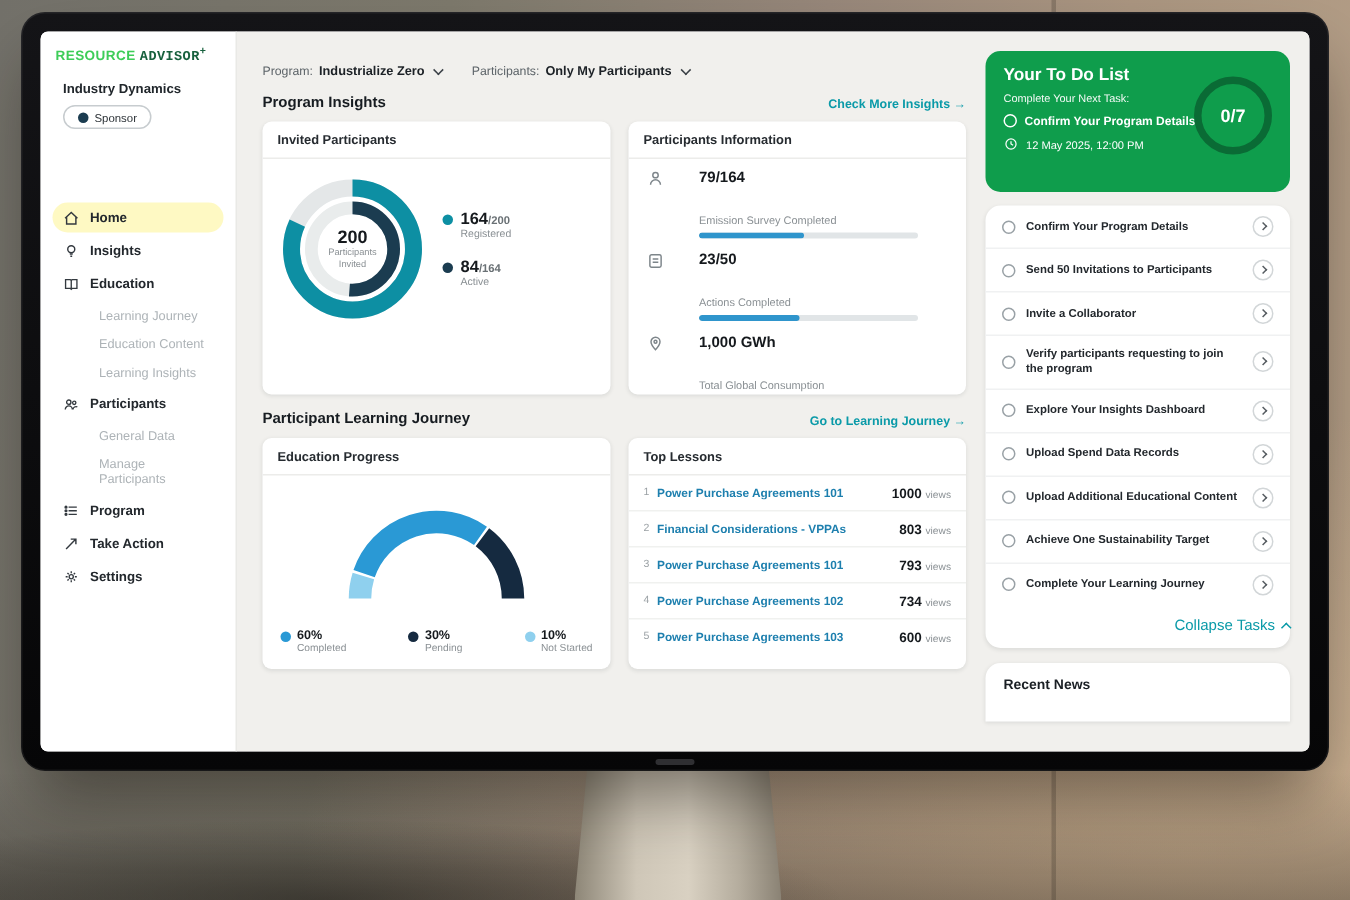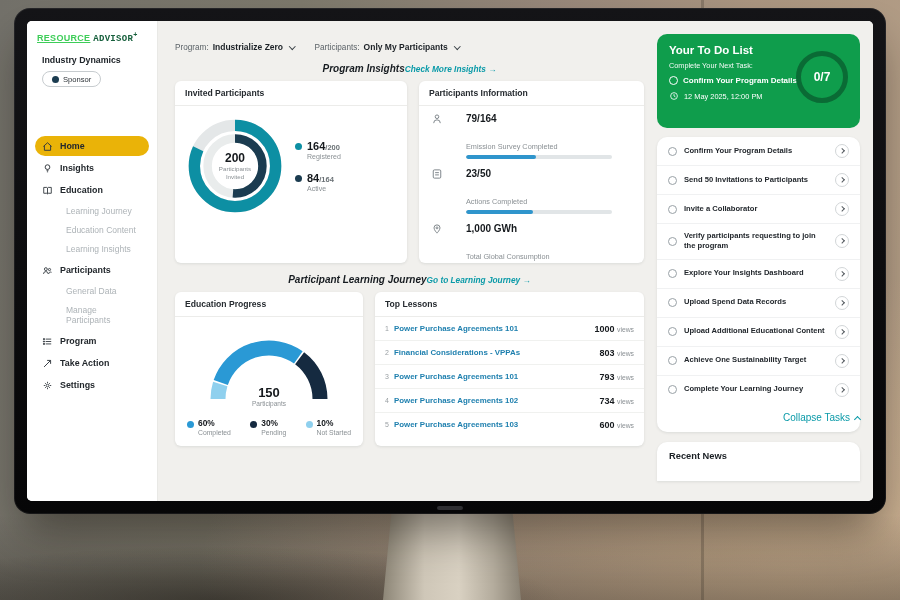--- a/index.html
+++ b/index.html
@@ -22,40 +22,40 @@
   .monitor { position:absolute; left:14px; top:8px; width:872px; height:506px; border-radius:16px;
     background:linear-gradient(180deg,#141417,#060607); padding:13px;
     box-shadow:0 25px 45px -10px rgba(20,15,10,.5), inset 0 0 0 1px rgba(255,255,255,.07);
   }
   .brandmark { position:absolute; bottom:4px; left:50%; transform:translateX(-50%); width:26px; height:4px; border-radius:2px; background:#2f2f32; }
   .screen { width:846px; height:480px; background:#fff; border-radius:5px; overflow:hidden; display:flex; font-size:9px; color:#20242a; }
 
   
   .sidebar { width:131px; flex:none; background:#fff; border-right:1px solid #e9e9e6; padding-top:10px; }
   .logo { padding:0 10px; font-size:9px; font-weight:700; letter-spacing:.3px; white-space:nowrap; }
-  .logo-a { color:#3dcd58;text-decoration:underline; } .logo-b { color:#17603d;font-family:Liberation Mono, monospace; } .logo-plus { color:#17603d; font-size:7px; vertical-align:super; }
+  .logo-a { color:#3dcd58; } .logo-b { color:#17603d;font-family:Liberation Mono, monospace; } .logo-plus { color:#17603d; font-size:7px; vertical-align:super; }
   .org { margin-top:11px; padding:0 10px 0 15px; font-size:8.8px; font-weight:700; color:#20262b; }
   .badge { margin:6px 10px 4px 15px; display:inline-flex; align-items:center; gap:4px; border:1px solid #c7cccf; border-radius:10px; padding:2.5px 9px; font-size:7.6px; color:#2c3237; width:fit-content; }
   .badge-dot { width:7px; height:7px; border-radius:50%; background:#1b3c50; }
   nav { margin-top:8px; }
   .nav-item { display:flex; align-items:center; gap:7px; margin:2px 8px; padding:4.5px 7px; font-size:8.9px; font-weight:700; color:#23282d; border-radius:12px; cursor:pointer; }
-  .nav-item.active { background:#eab308;margin-top:45px; }
+  .nav-item.active { background:#fef9c3;margin-top:45px; }
   .nav-item svg { width:11px; height:11px; flex:none; stroke:#33393f; }
   .nav-sub { margin:1px 8px; padding:4px 6px 4px 31px; font-size:8.5px; color:#adb3b7; font-weight:500; cursor:pointer; }
 
   
   .main { flex:1; display:flex; background:#f1f0ed; min-width:0; }
   .content { flex:1; min-width:0; padding:13px 13px 0 17px; }
   .page-title { font-size:17px; font-weight:700; color:#14181c; letter-spacing:.2px; }
   .filters { display:flex; gap:20px; margin-top:8px; align-items:center; }
   .filter { display:flex; align-items:center; gap:4px; cursor:pointer; }
   .filter-label { font-size:8.2px; color:#5c6368; }
   .filter-value { font-size:8.5px; font-weight:700; color:#1c2126; }
   .chev { width:4.5px; height:4.5px; border-right:1.3px solid #3a4046; border-bottom:1.3px solid #3a4046; transform:rotate(45deg); display:inline-block; margin:-2px 0 0 3px; }
-  .section-row { display:flex; justify-content:center; align-items:center; margin-top:11px;font-style:italic; }
+  .section-row { display:flex; justify-content:space-between; align-items:center; margin-top:11px; }
   .section-title { font-size:10px; font-weight:700; color:#171c21; }
   .section-link { font-size:8.3px; font-weight:700; color:#0a9aa8; cursor:pointer; }
   .cards { display:flex; gap:12px; margin-top:7px; align-items:stretch; }
   .card { background:#fff; border-radius:6px; box-shadow:0 1px 3px rgba(30,35,40,.1); overflow:hidden; }
   .card-hd { padding:7px 10px; font-size:8.6px; font-weight:700; color:#262b30; border-bottom:1px solid #ececea; }
 
   .card-invited { width:232px; flex:none; }
   .invited-body { display:flex; align-items:center; padding:8px 8px 10px 8px; gap:8px; }
   .donut-wrap { position:relative; width:104px; height:104px; flex:none; }
   .donut-center { position:absolute; inset:0; display:flex; flex-direction:column; align-items:center; justify-content:center; text-align:center; }
@@ -69,21 +69,21 @@
   .ileg-lab { font-size:7px; color:#8a9094; margin-top:1px; }
 
   .card-info { flex:1; min-width:0; display:flex; flex-direction:column; }
   .stat-row { display:flex; gap:23px; padding:7px 12px 2px 12px; }
   .sicon svg { width:12px; height:12px; stroke:#7d858a; }
   .stat-value { font-size:10px; font-weight:700; color:#15191d; }
   .stat-label { font-size:7.3px; color:#8a9094; margin-top:18px; }
   .stat-bar { width:146px; height:4px; border-radius:2px; background:#e1e5e7; margin-top:4px; overflow:hidden; }
   .stat-bar i { display:block; height:100%; border-radius:2px; background:#2f95cc; }
 
-  .card-edu { width:188px; flex:none; }
+  .card-edu { width:232px; flex:none; }
   .gauge-wrap { position:relative; width:150px; margin:6px auto 0; }
   .gauge-center { position:absolute; left:0; right:0; bottom:4px; text-align:center; }
   .gauge-val { font-size:13px; font-weight:700; color:#15191d; }
   .gauge-lab { font-size:6.5px; color:#8a9094; }
   .eleg { display:flex; justify-content:space-between; padding:7px 12px 10px; }
   .eleg-item { display:flex; gap:4px; }
   .eleg-pct { font-size:8.4px; font-weight:700; color:#15191d; }
   .eleg-lab { font-size:6.8px; color:#8a9094; margin-top:1px; }
 
   .card-lessons { flex:1; min-width:0; }
@@ -307,24 +307,20 @@
           <div class="cards">
 
             <div class="card card-edu">
               <div class="card-hd">Education Progress</div>
               <div class="gauge-wrap">
                 <svg id="gauge-svg" width="150" height="86" viewBox="0 0 150 86">
                     <path d="M 24.00 76.00 A 51 51 0 0 1 26.25 61.00" fill="none" stroke="#8fd0ee" stroke-width="15"></path>
                     <path d="M 26.75 59.48 A 51 51 0 0 1 104.33 34.27" fill="none" stroke="#2a99d5" stroke-width="15"></path>
                     <path d="M 105.62 35.22 A 51 51 0 0 1 126.00 76.00" fill="none" stroke="#152a40" stroke-width="15"></path>
                   </svg>
-                <div class="gauge-center">
-                  <div class="gauge-val">150</div>
-                  <div class="gauge-lab">Participants</div>
-                </div>
               </div>
               <div class="eleg">
                 <div class="eleg-item">
                   <span class="dot" style="background: rgb(42, 153, 213);"></span>
                   <div>
                       <div class="eleg-pct">60%</div>
                       <div class="eleg-lab">Completed</div>
                     </div>
                 </div>
                 <div class="eleg-item">

